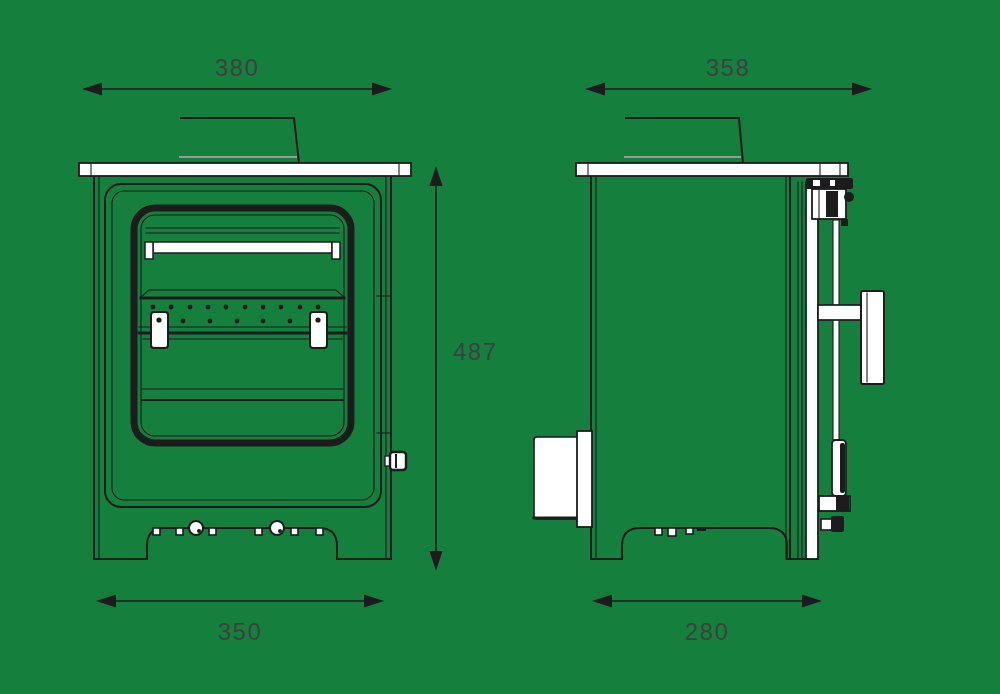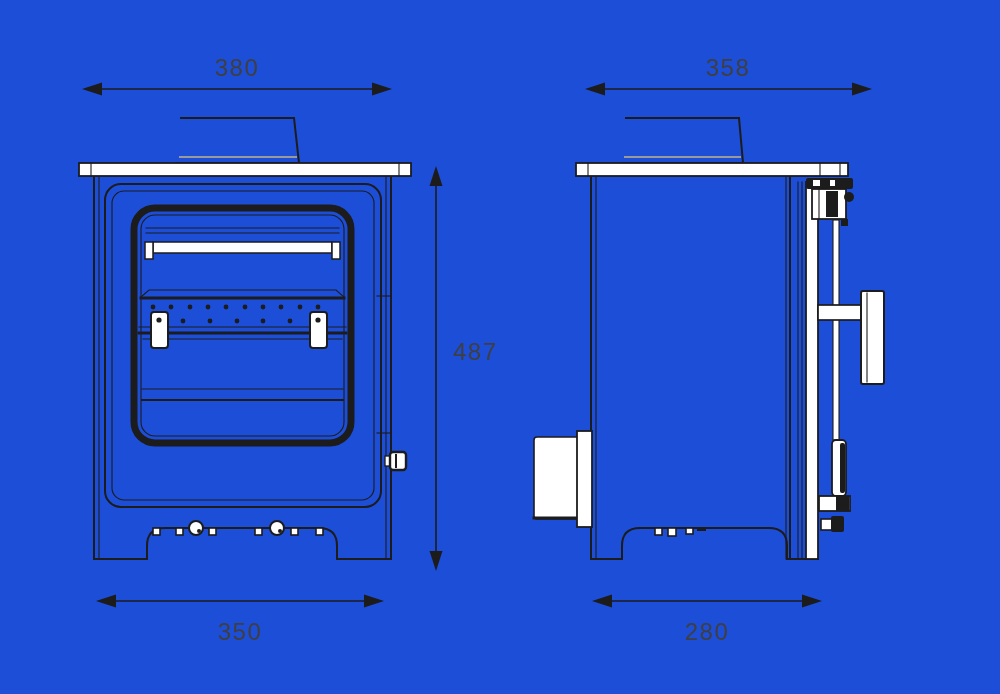--- a/index.html
+++ b/index.html
@@ -1,16 +1,16 @@
 <!DOCTYPE html>
 <html><head>
 <meta charset="utf-8">
 <style>
   html,body{margin:0;padding:0;background:#ffffff;}
-  .canvas{position:relative;width:1000px;height:694px;background:#1d4ed8;overflow:hidden;}
+  .canvas{position:relative;width:1000px;height:694px;background:#15803d;overflow:hidden;}
   svg{display:block;}
   .ln{stroke:#1c1c1c;fill:none;stroke-linecap:square;}
   .w1{stroke-width:1.1;}
   .w2{stroke-width:2;}
   .w3{stroke-width:3;}
   .fw{fill:#ffffff;stroke:#1c1c1c;}
   .dk{fill:#1c1c1c;stroke:none;}
   .shade{stroke:#9a9a9a;stroke-width:2.2;fill:none;}
   .dim{stroke:#1c1c1c;stroke-width:1.6;fill:none;}
   .arr{fill:#1c1c1c;stroke:none;}

